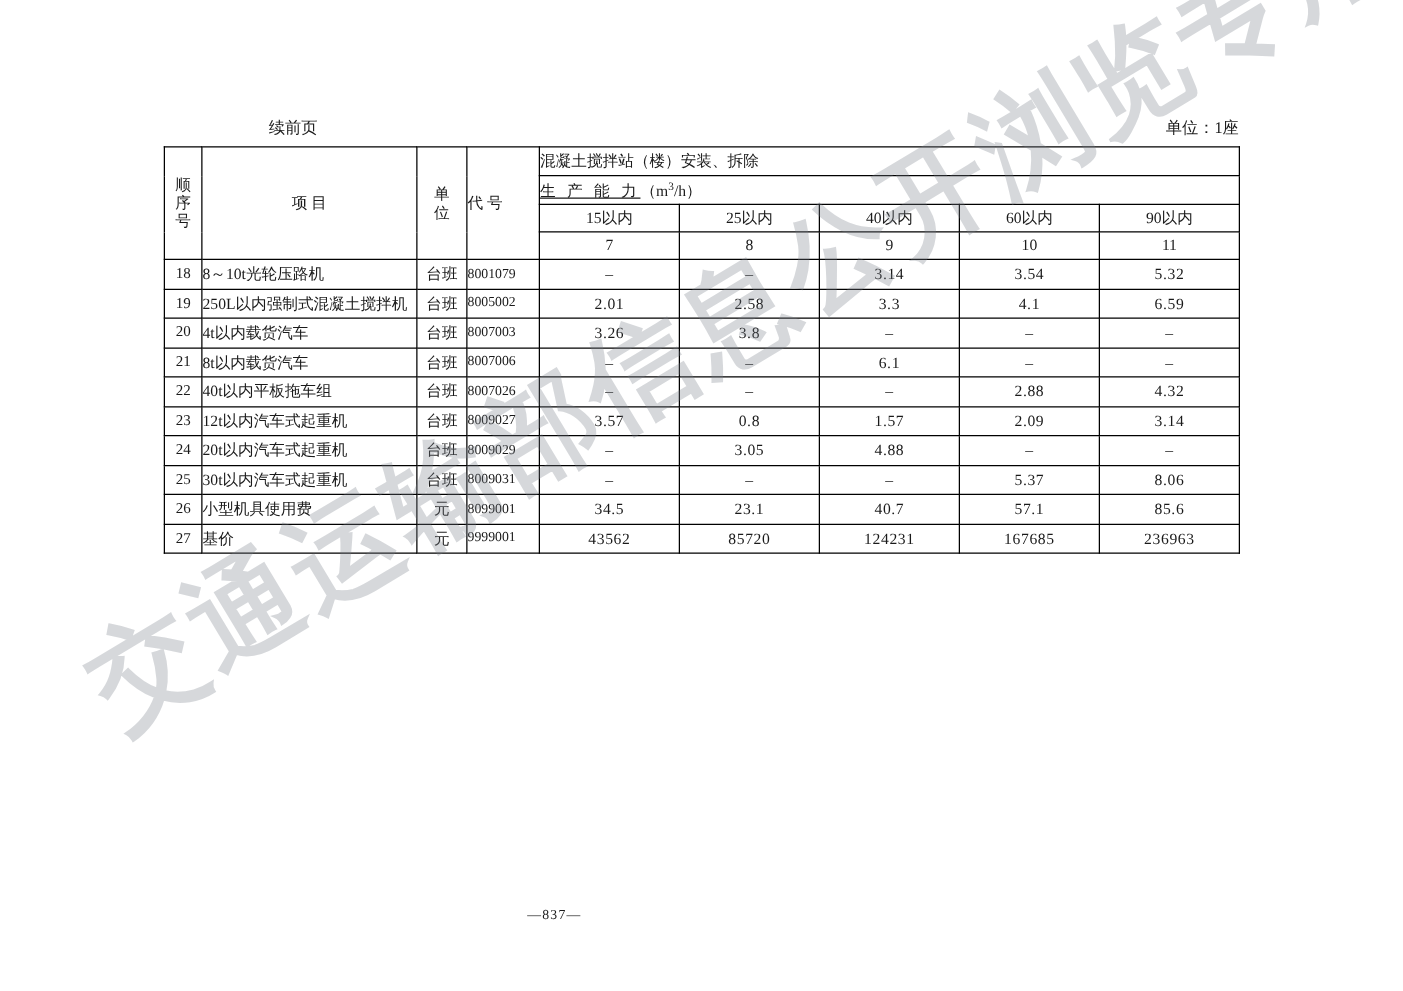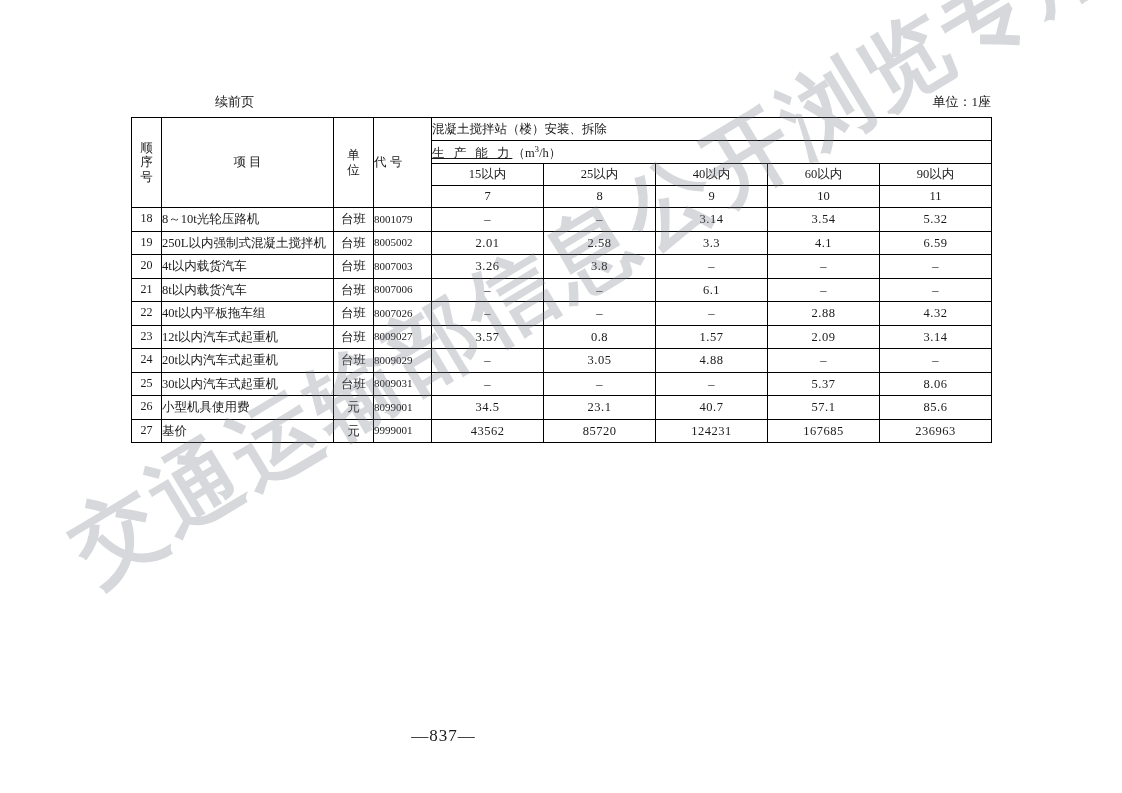--- a/index.html
+++ b/index.html
@@ -119,21 +119,21 @@
   .body-row .c-val { font-size: 12.5px; letter-spacing: 0.5px; }
 
   sup.unit-sup { font-size: 9px; vertical-align: super; }
 
   #pagenum {
     position: absolute;
     left: 0;
     top: 726px;
     width: 887px;
     text-align: center;
-    font-size: 17px;
+    font-size: 11px;
     letter-spacing: 1px;
   }
 </style>
 </head>
 <body>
 
 <div id="page">
 
   <div id="topbar">
     <div class="left">续前页</div>

